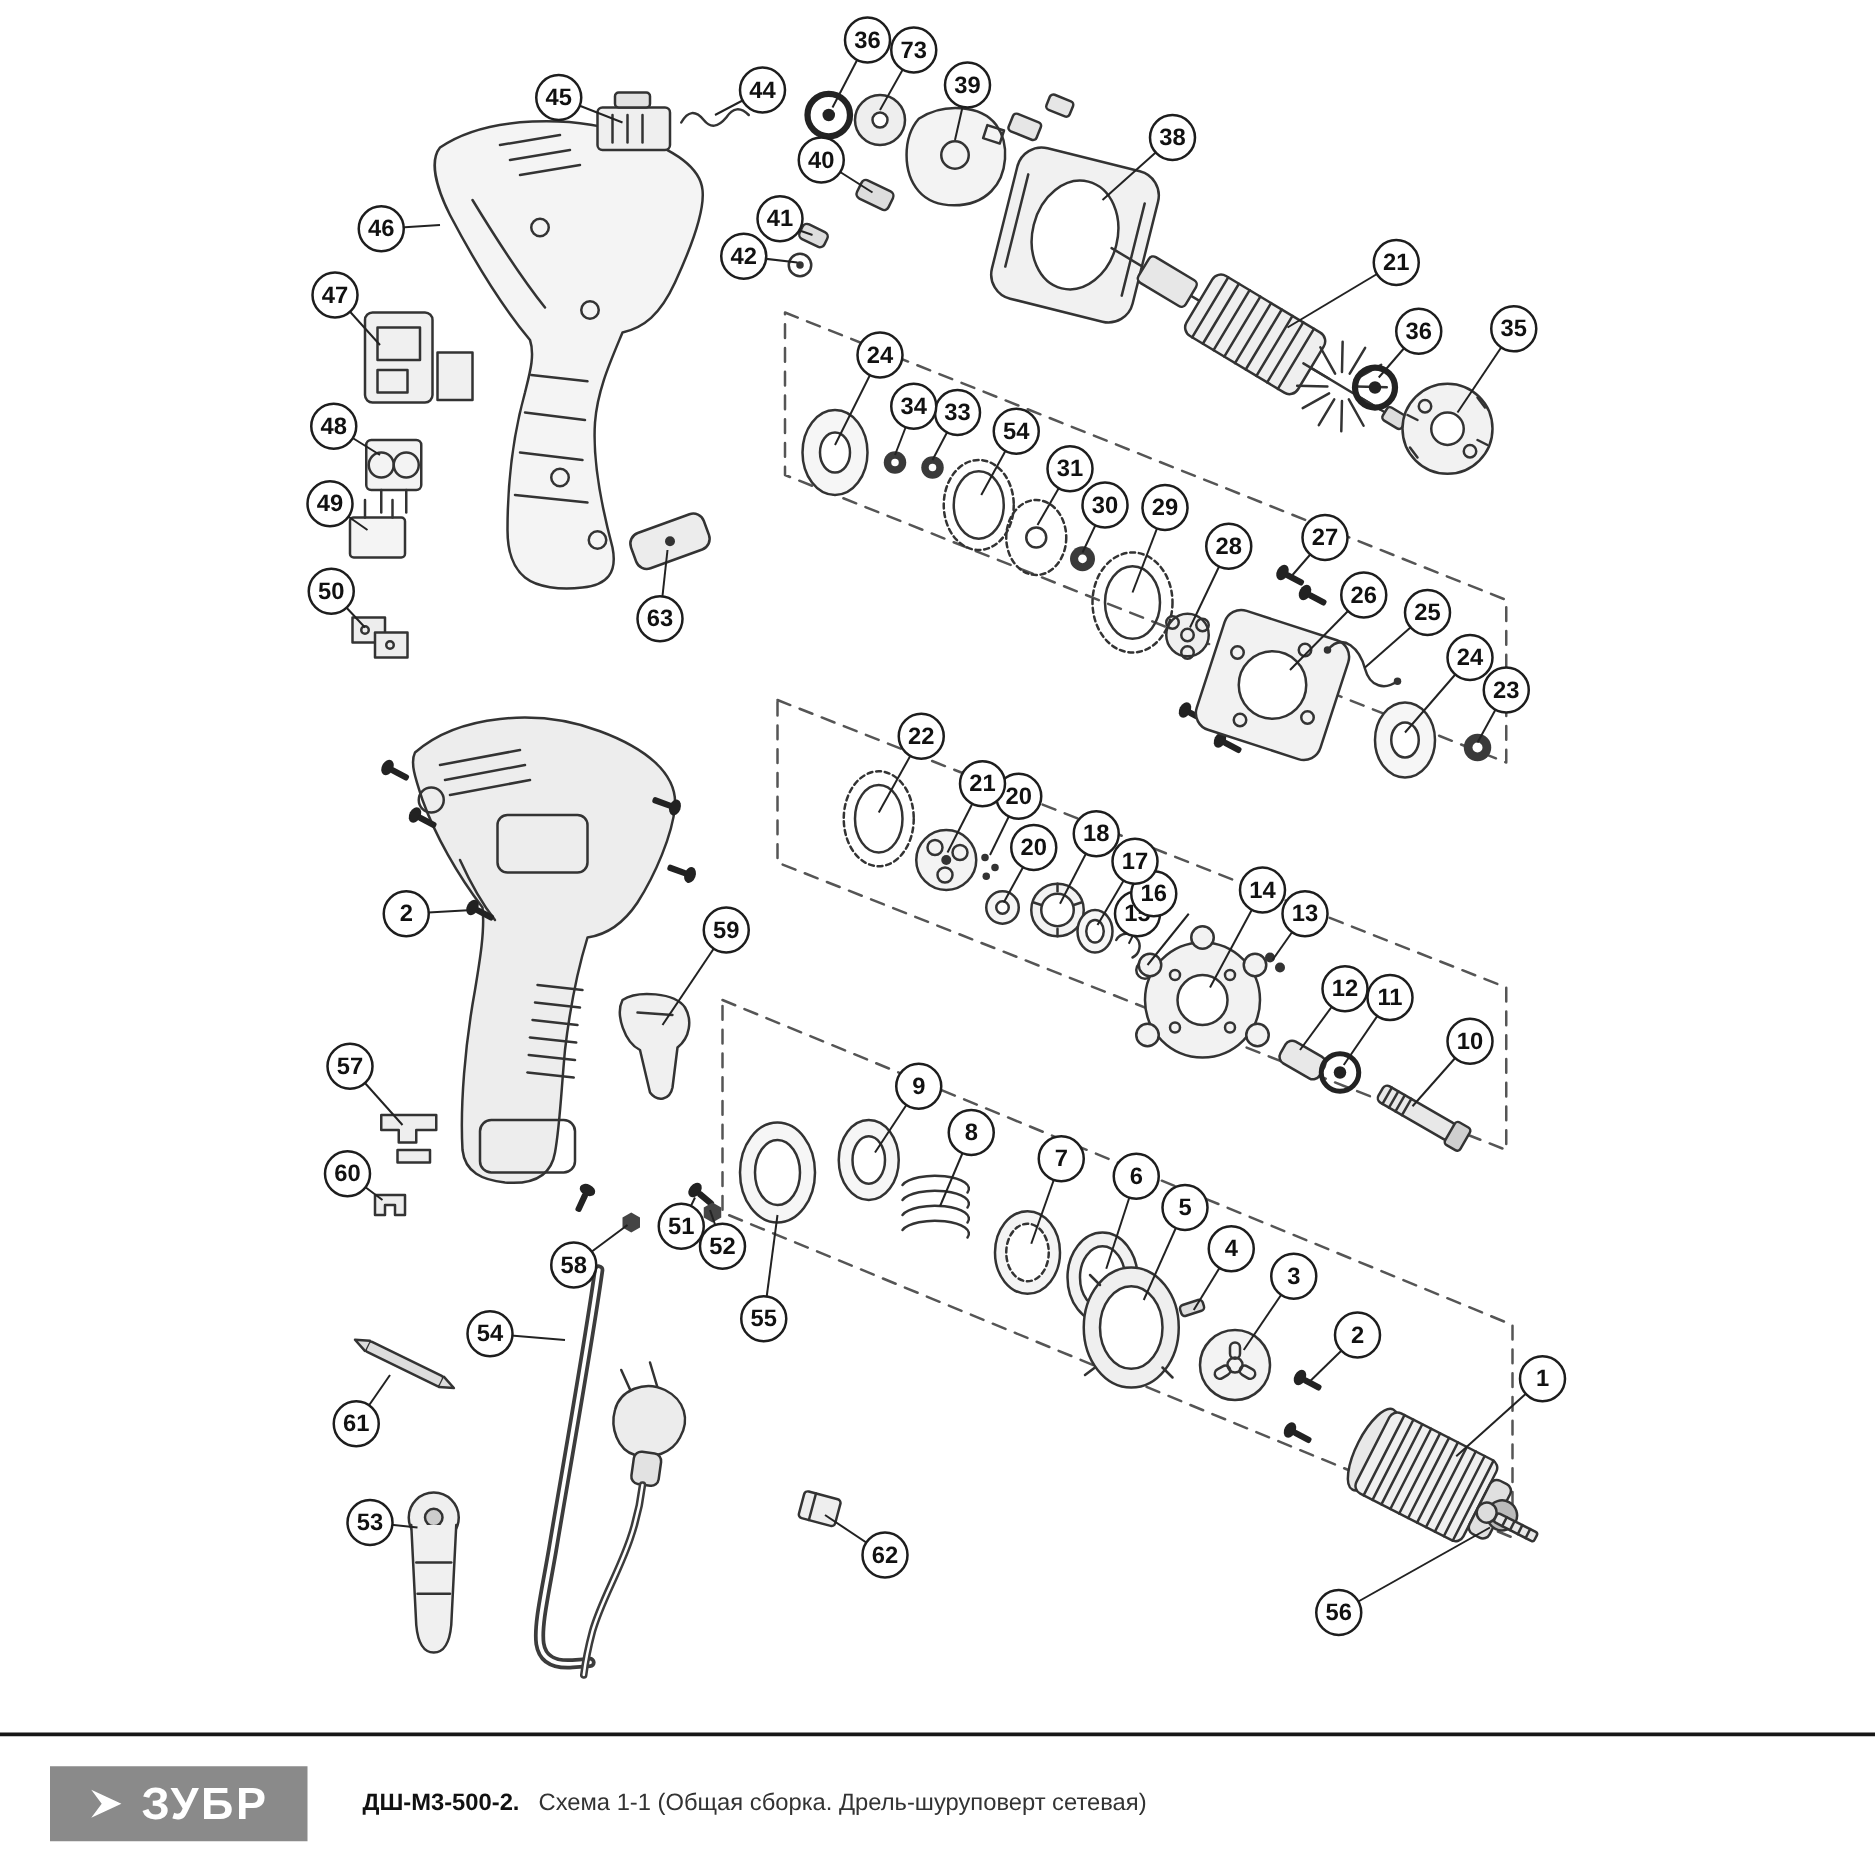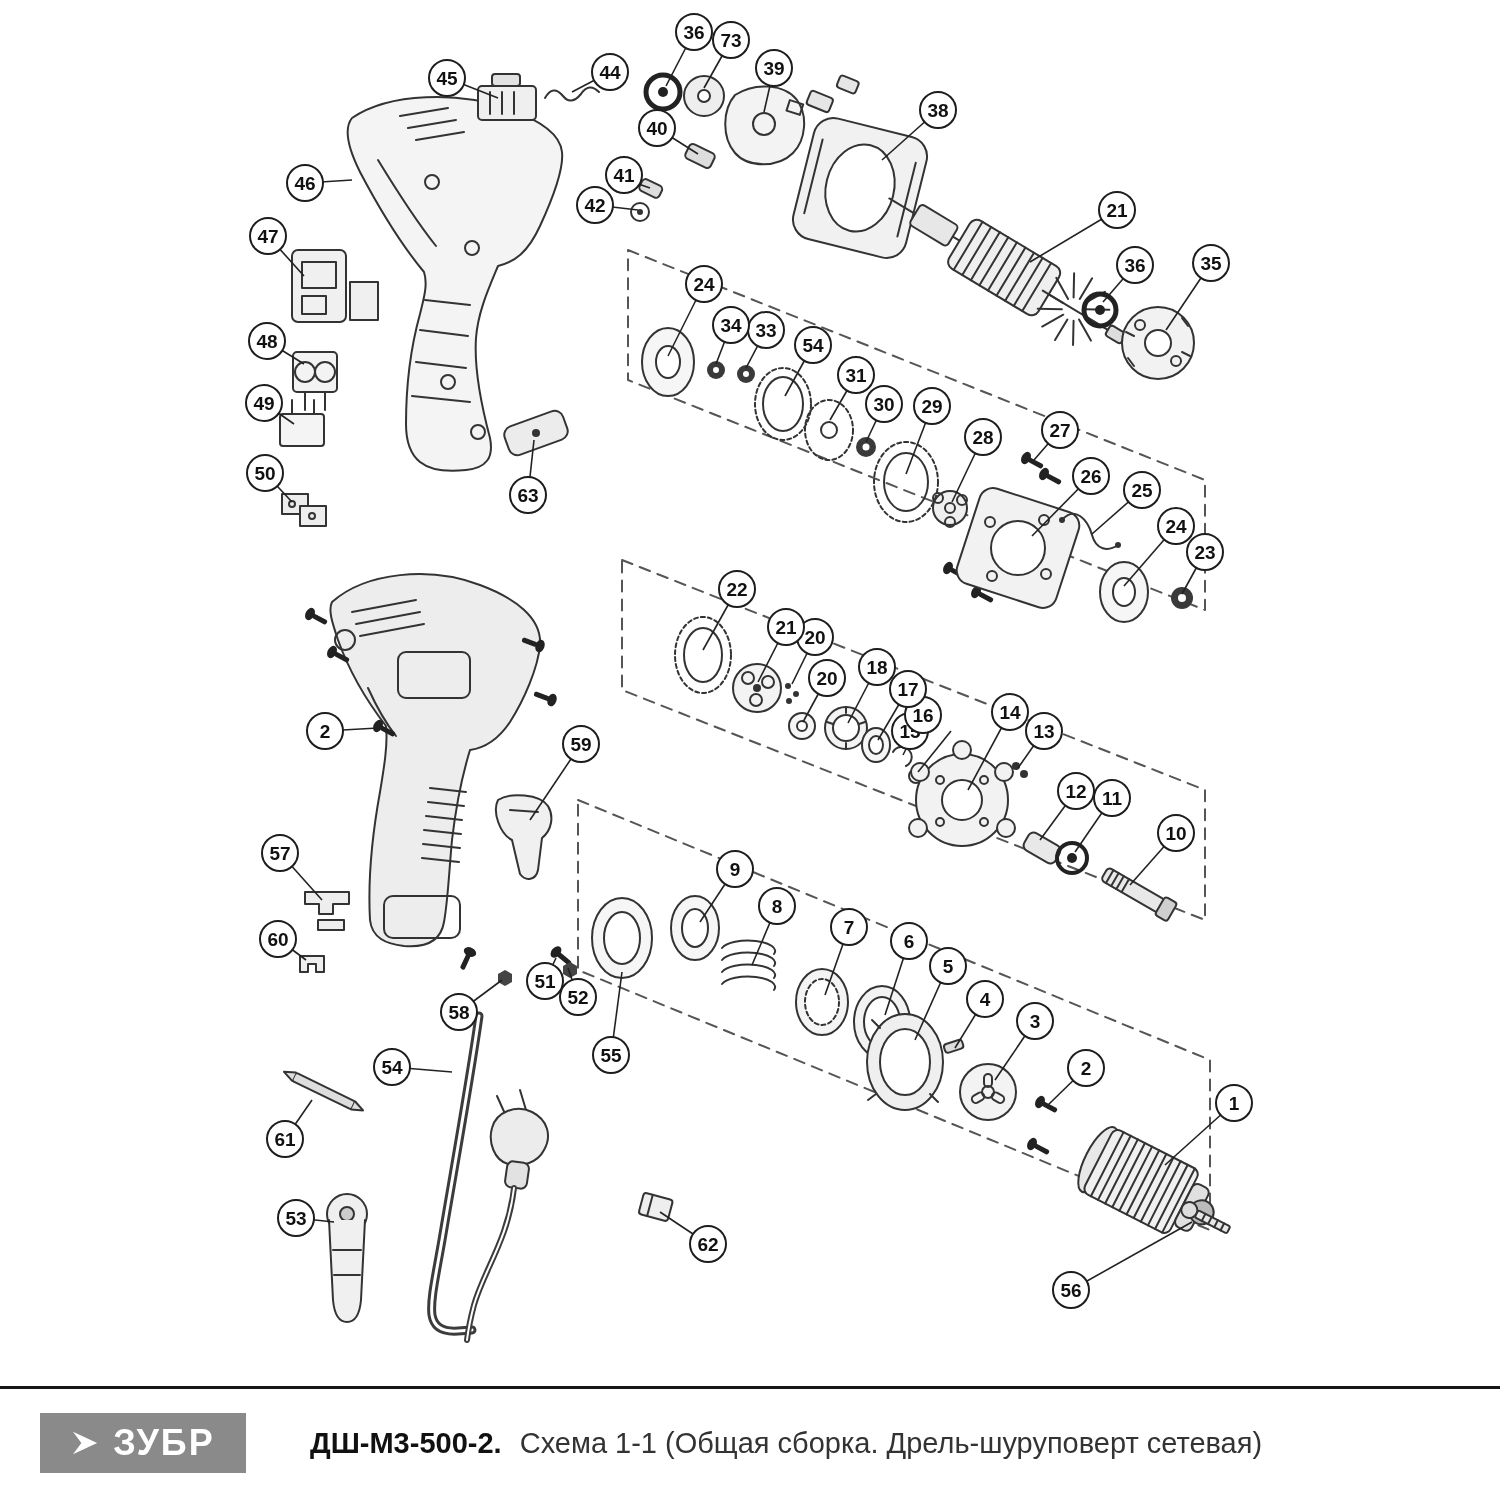--- a/index.html
+++ b/index.html
@@ -8,26 +8,26 @@
   #stage{position:absolute;inset:0;width:1500px;height:1500px;}
   #artwork,#leader-lines{position:absolute;left:0;top:0;width:1500px;height:1500px;}
   #leader-lines{z-index:2;pointer-events:none;}
   #callout-layer{position:absolute;left:0;top:0;width:1500px;height:1500px;z-index:3;}
   .callout{position:absolute;width:38px;height:38px;box-sizing:border-box;
     border:2.5px solid #1d1d1d;border-radius:50%;background:#fff;color:#111;
     display:flex;align-items:center;justify-content:center;
     font-size:19px;font-weight:bold;line-height:1;}
   .footer{position:absolute;left:0;top:1386px;width:1500px;height:114px;
     border-top:3px solid #161616;background:#fff;z-index:4;}
-  .footer-inner{display:flex;align-items:center;padding:24px 0 0 40px;gap:64px;}
+  .footer-inner{display:flex;align-items:center;padding:24px 0 0 40px;gap:44px;}
   .logo{background:#8a8a8a;color:#fff;width:206px;height:60px;
     display:flex;align-items:center;justify-content:center;gap:12px;
     font-weight:bold;font-size:36px;letter-spacing:2px;flex:0 0 auto;}
   .logo-arrow{display:flex;align-items:center;}
-  .caption{font-size:29px;color:#222;white-space:nowrap;}
+  .caption{font-size:19px;color:#222;white-space:nowrap;}
   .caption .model{font-weight:bold;color:#111;}
   .caption .scheme{font-weight:normal;color:#333;margin-left:10px;}
 </style>
 </head>
 <body>
 
 <div id="stage">
 
   <svg id="artwork" viewBox="0 0 1500 1500">
     <defs>

